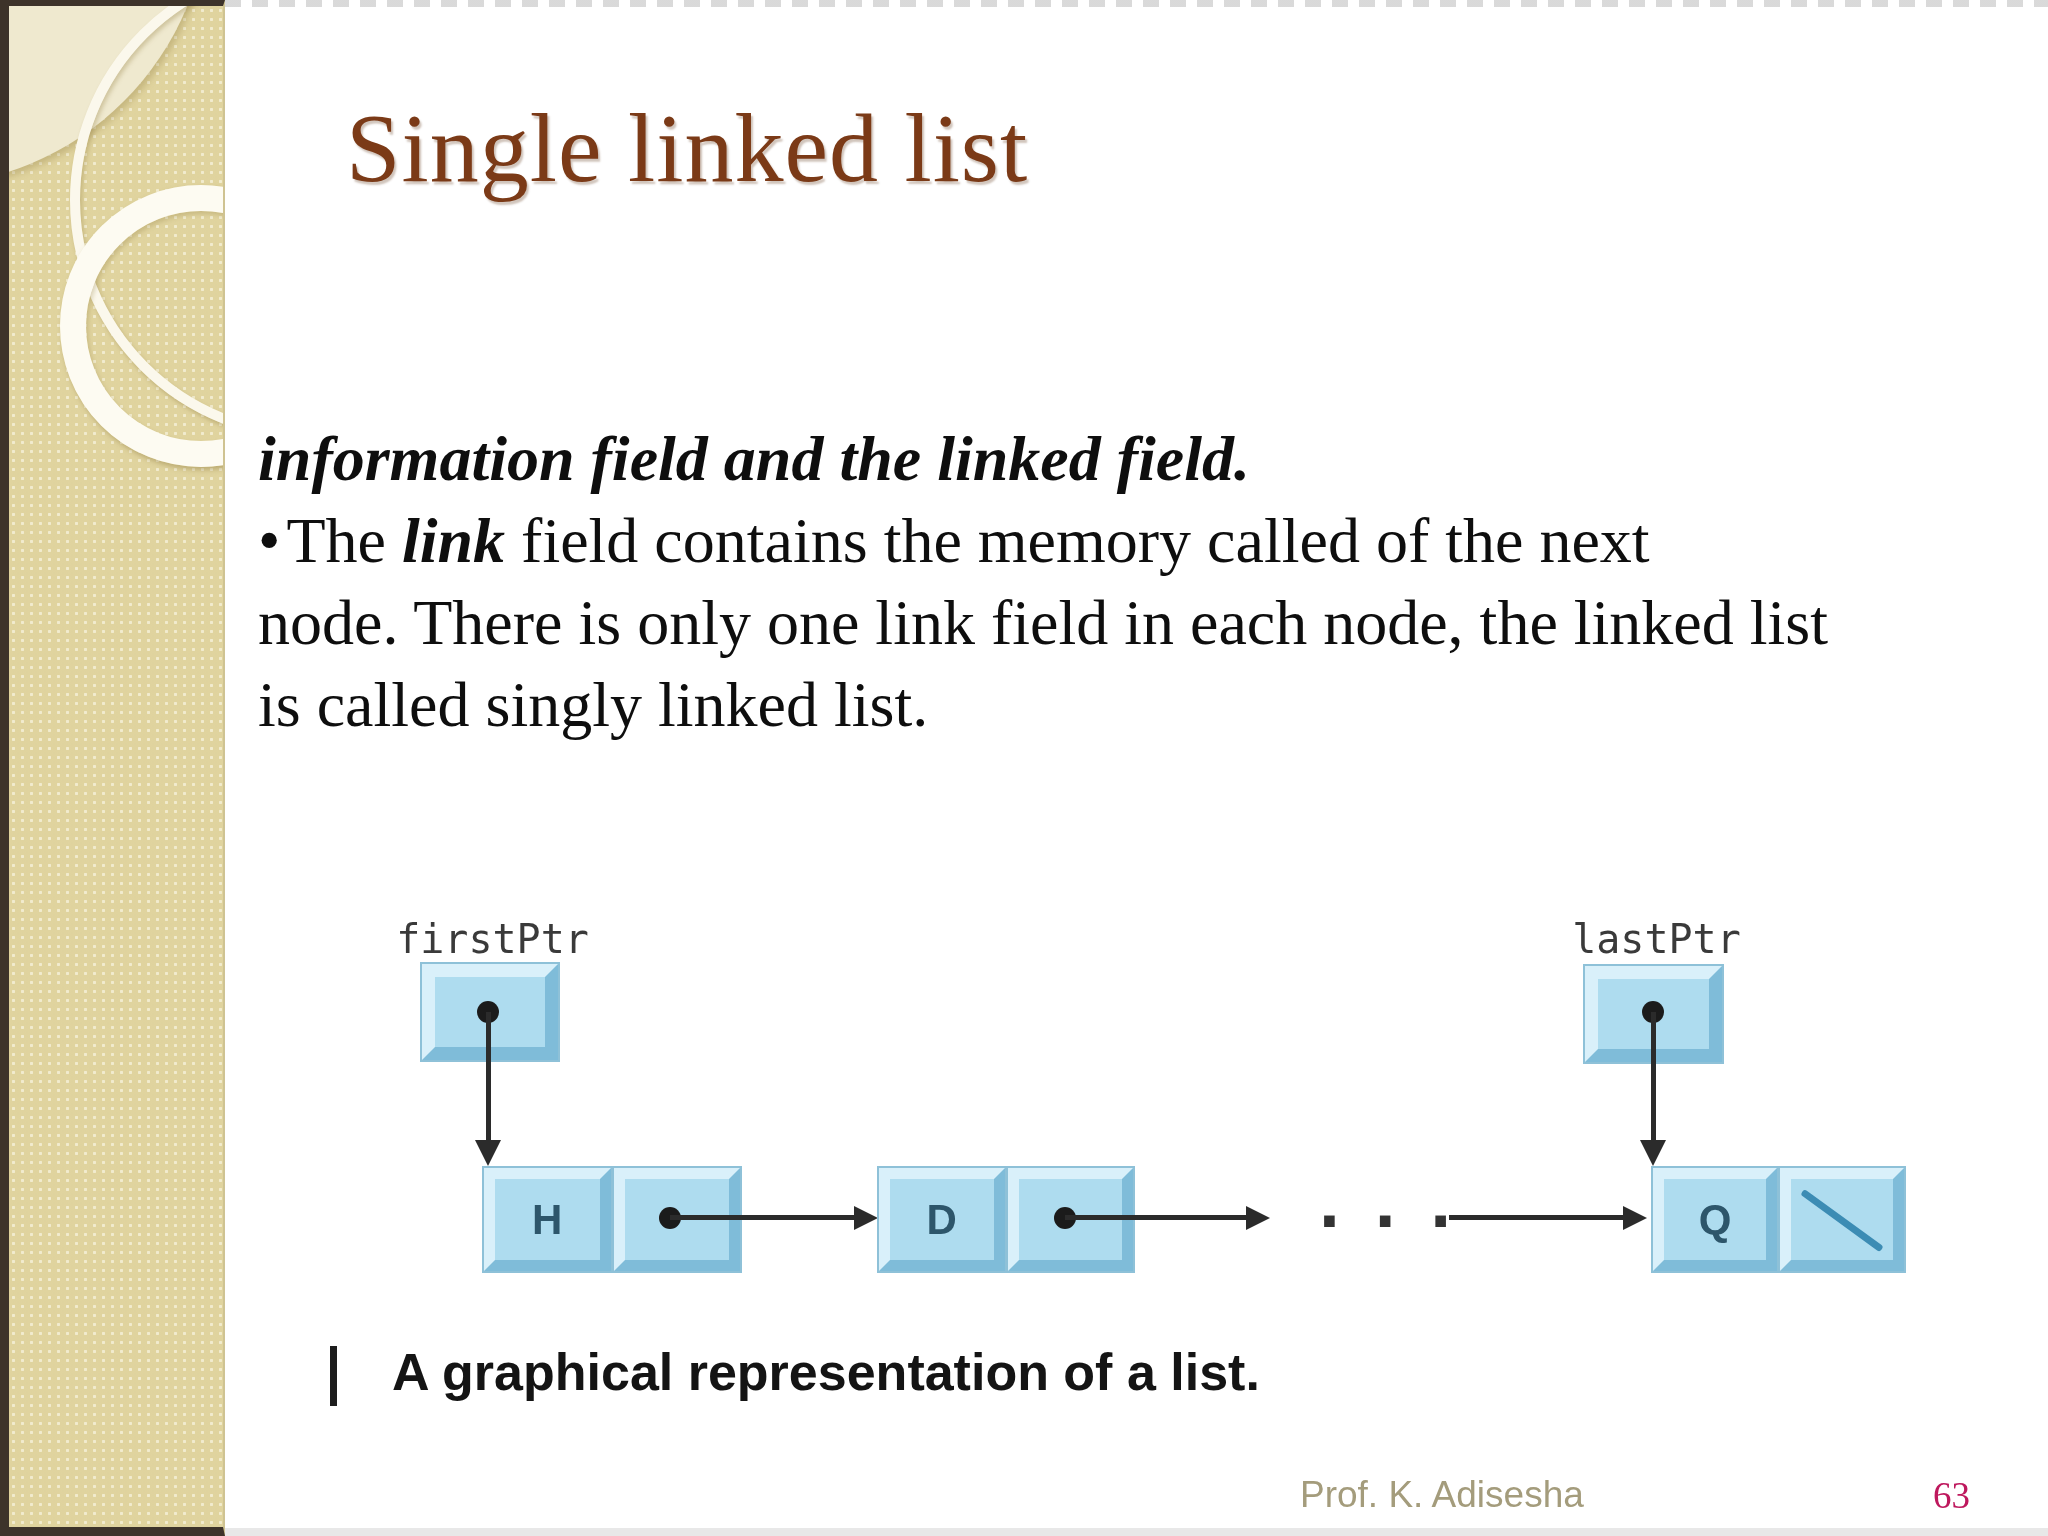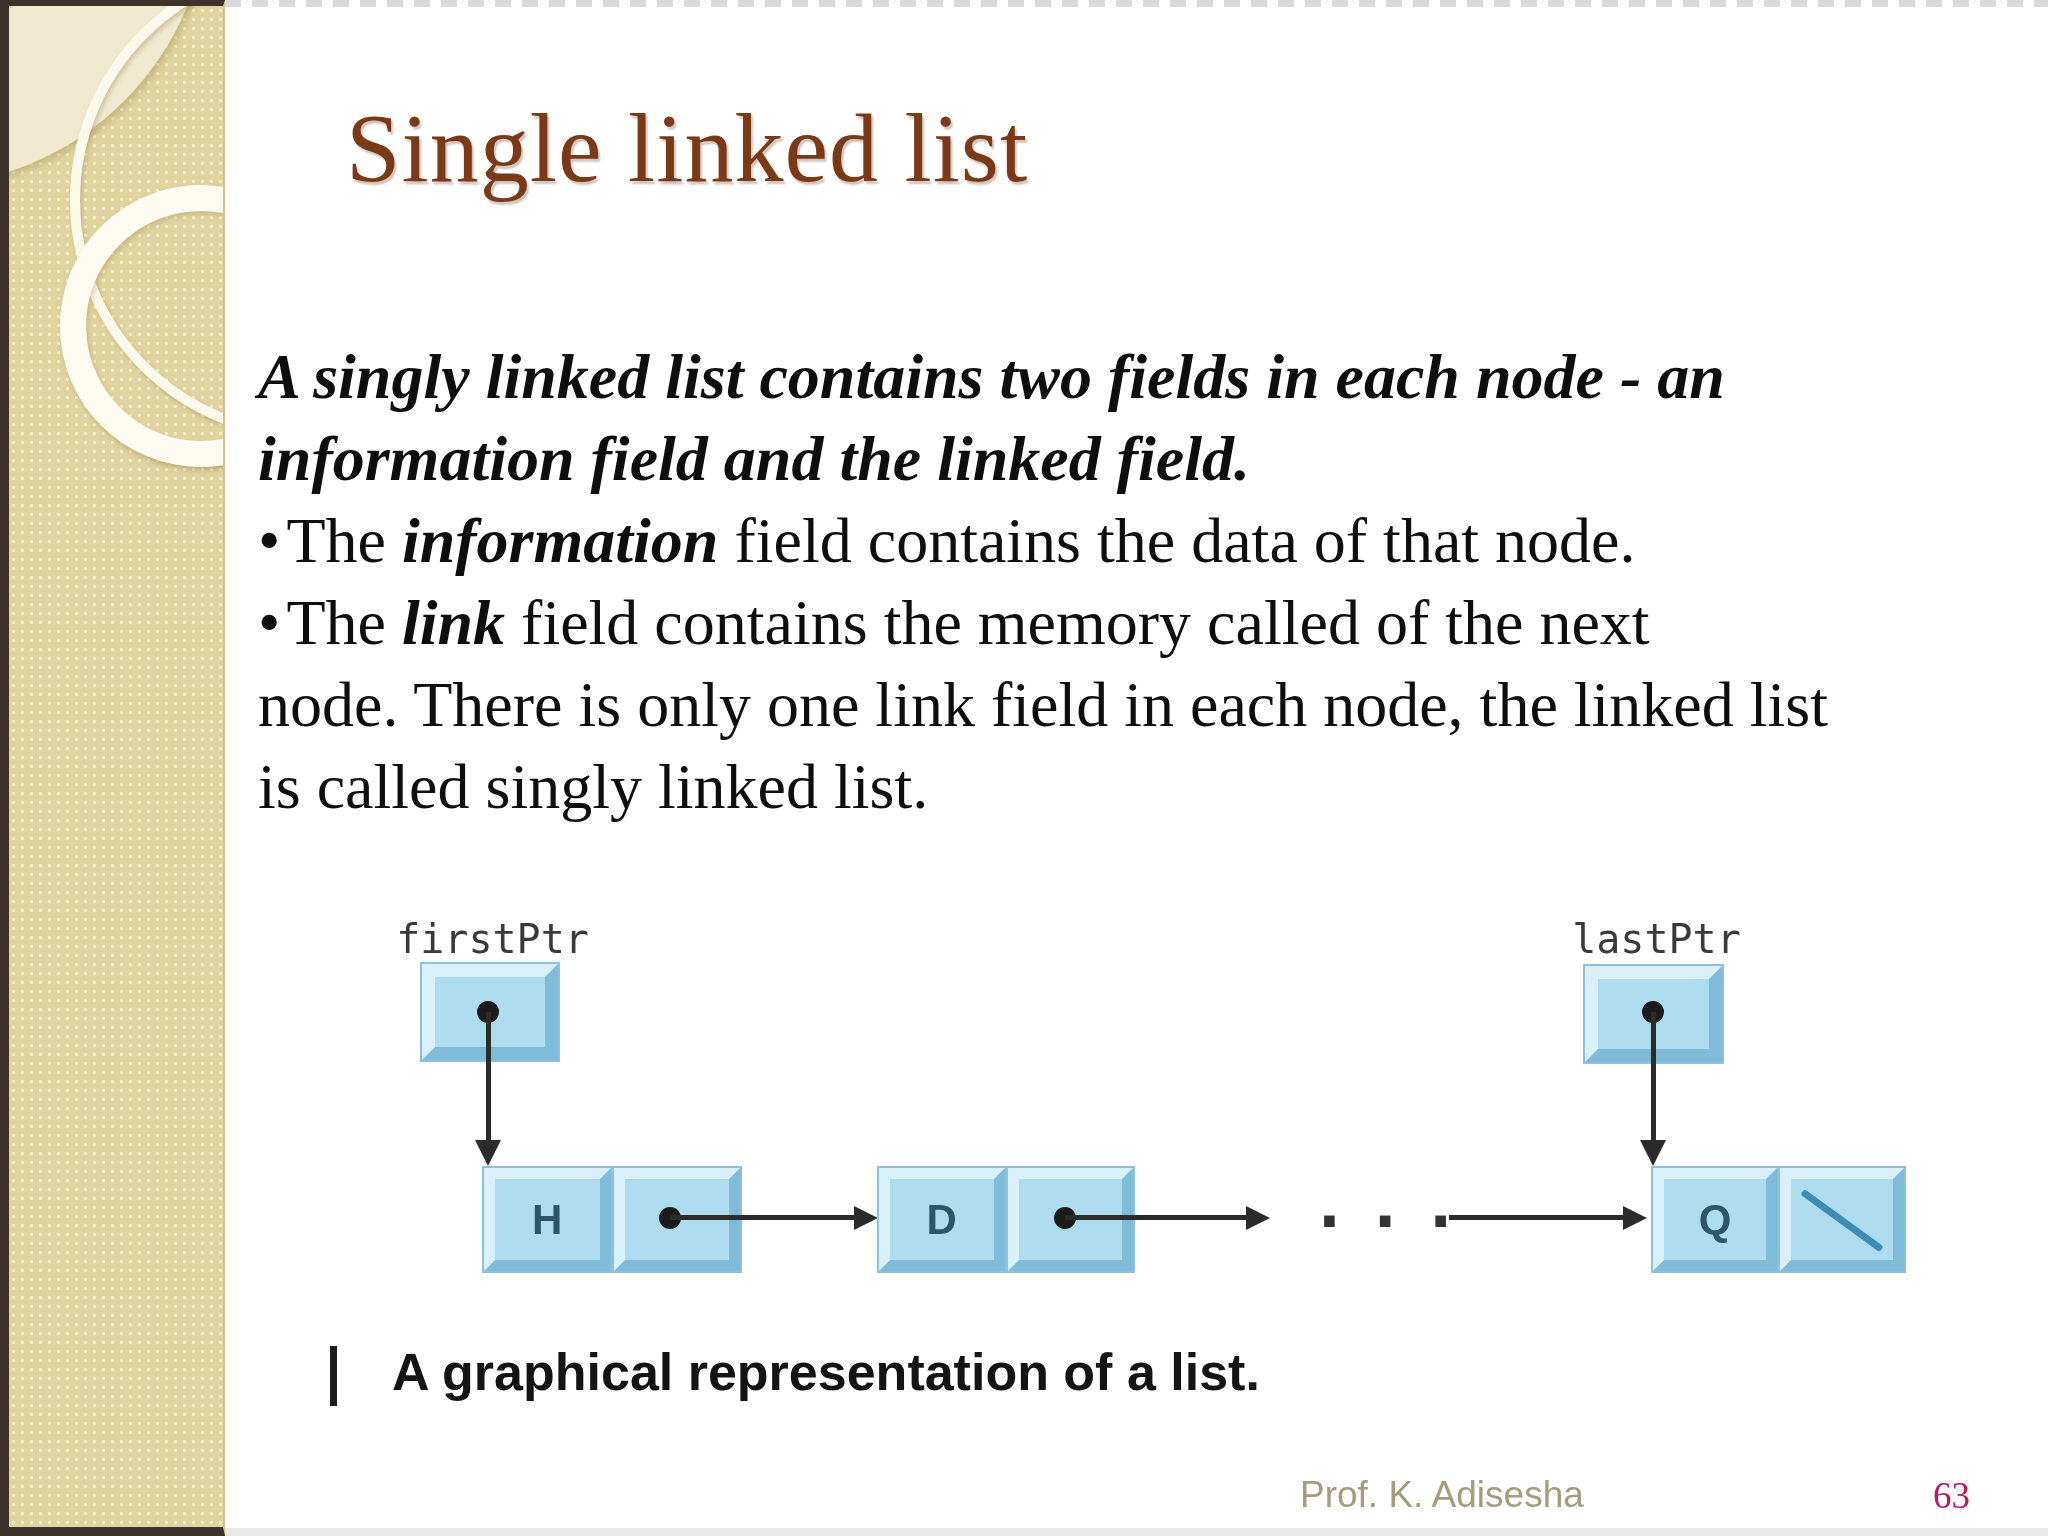--- a/index.html
+++ b/index.html
@@ -125,25 +125,22 @@
     <div class="ring ring-thick"></div>
   </div>
 
   <div class="top-dashes"></div>
   <div class="bottom-strip"></div>
 
   <div class="title">Single linked list</div>
 
   <div class="body-text">
     <p class="bi">
-      <span>A singly linked list contains two fields in each node - an</span><br>
+      <br>
       <span>information field and the linked field.</span>
-    </p>
-    <p>
-      <span class="bullet">•</span><span>The </span><span class="bi">information</span><span> field contains the data of that node.</span>
     </p>
     <p>
       <span class="bullet">•</span><span>The </span><span class="bi">link</span><span> field contains the memory called of the next</span><br>
       <span>node. There is only one link field in each node, the linked list</span><br>
       <span>is called singly linked list.</span>
     </p>
   </div>
 
   <div>
 

